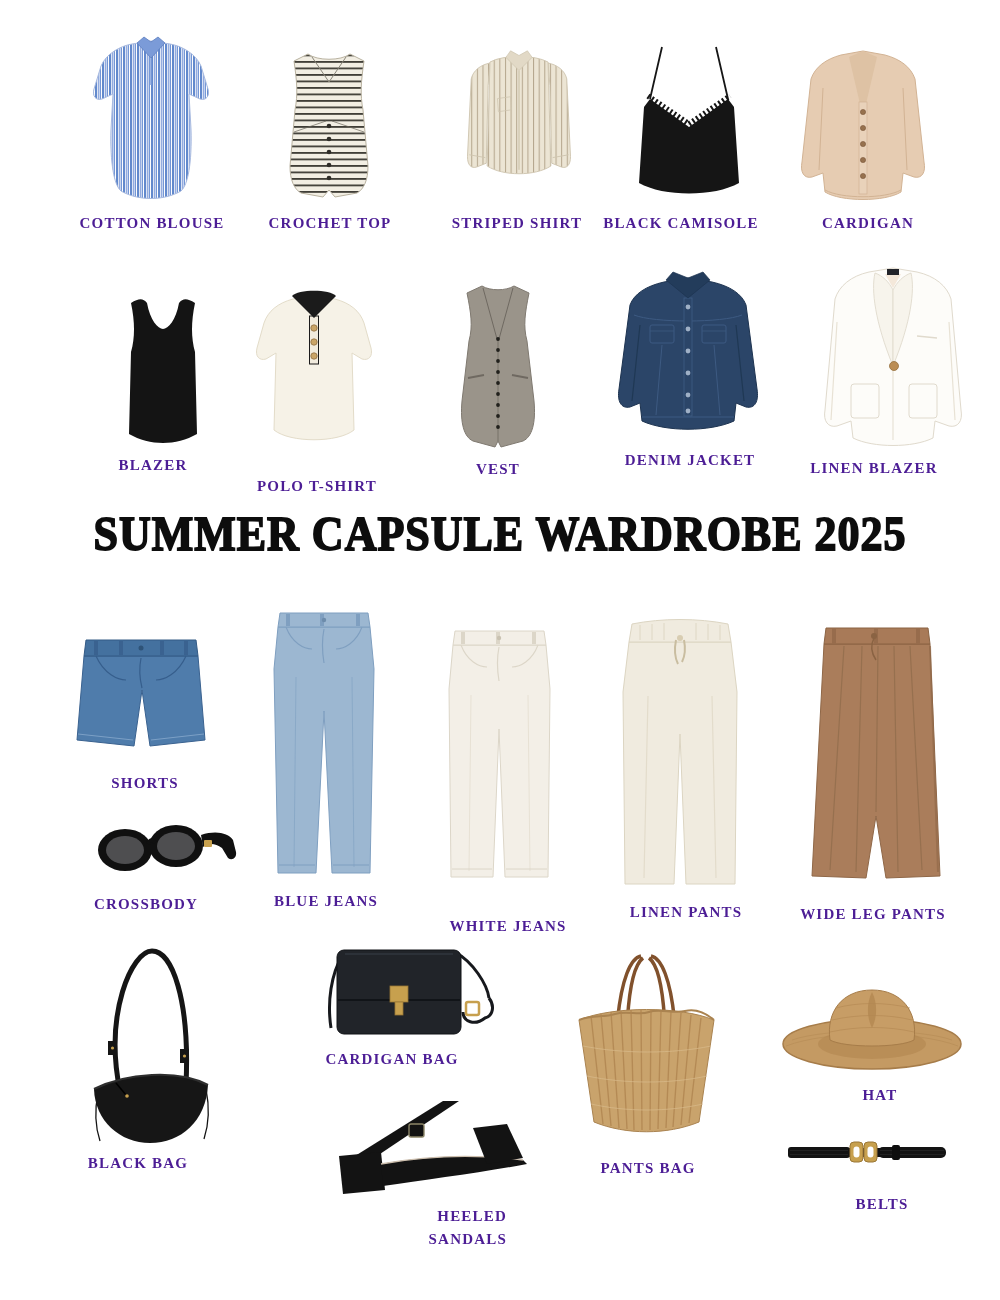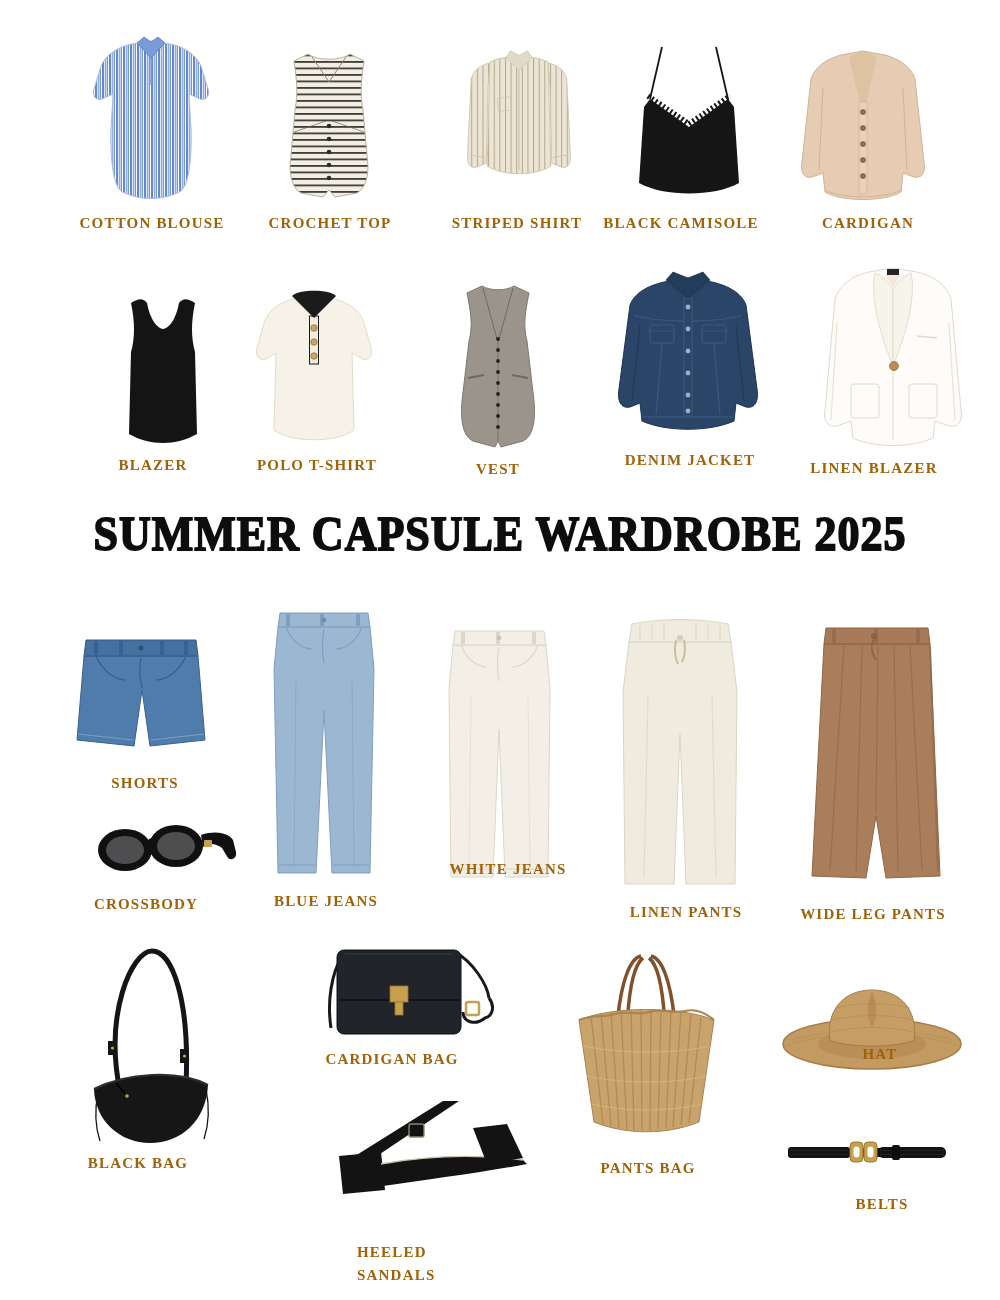--- a/index.html
+++ b/index.html
@@ -1,23 +1,23 @@
 <!DOCTYPE html>
 <html><head>
 <meta charset="utf-8">
 <style>
   html,body{margin:0;padding:0;background:#ffffff;}
   .canvas{position:relative;width:1000px;height:1300px;background:#ffffff;overflow:hidden;
           font-family:"Liberation Serif",serif;}
   .item{position:absolute;margin:0;padding:0;}
   .item svg{width:100%;height:100%;display:block;}
-  .lbl{position:absolute;transform:translateX(-50%);white-space:nowrap;text-align:left;
+  .lbl{position:absolute;transform:translateX(-50%);white-space:nowrap;text-align:right;
        font-family:"Liberation Serif",serif;font-weight:600;font-size:15px;
-       letter-spacing:1.2px;color:#a16207;}
-  .lbl.wrap{white-space:normal;width:150px;line-height:1.5;margin-top:36px;}
+       letter-spacing:1.2px;color:#4c1d95;}
+  .lbl.wrap{white-space:normal;width:150px;line-height:1.5;}
   .title{position:absolute;left:0;top:508px;width:1000px;margin:0;text-align:center;
          font-family:"Liberation Serif",serif;font-weight:700;font-size:44px;
          letter-spacing:1px;color:#0d0d0d;-webkit-text-stroke:1.6px #0d0d0d;
          transform:scaleY(1.12);}
 </style>
 </head>
 <body>
 
 <div class="canvas">
 
@@ -168,21 +168,21 @@
       <path d="M96,106 L96,180" stroke="#e8e2d5" stroke-width="1.2"></path>
       <rect x="54" y="124" width="28" height="34" rx="3" fill="#fdfcf9" stroke="#e0dacd"></rect>
       <rect x="112" y="124" width="28" height="34" rx="3" fill="#fdfcf9" stroke="#e0dacd"></rect>
       <path d="M120,76 L140,78" stroke="#e0dacd" stroke-width="1.5"></path>
       <path d="M40,62 L34,160 M152,62 L158,160" stroke="#e8e2d5" stroke-width="1.2"></path>
       <circle cx="97" cy="106" r="4.5" fill="#bb8d54" stroke="#96703e" stroke-width="0.8"></circle>
     </svg>
   </figure>
 
   <div class="lbl" style="left:153px;top:457px">BLAZER</div>
-  <div class="lbl" style="left:317px;top:457px">POLO T-SHIRT</div>
+  <div class="lbl" style="left:317px;top:478px">POLO T-SHIRT</div>
   <div class="lbl" style="left:498px;top:461px">VEST</div>
   <div class="lbl" style="left:690px;top:452px">DENIM JACKET</div>
   <div class="lbl" style="left:874px;top:460px">LINEN BLAZER</div>
 
   <h1 class="title">SUMMER CAPSULE WARDROBE 2025</h1>
 
   <figure class="item" style="left:74px;top:634px;width:134px;height:122px">
     <svg viewBox="0 0 134 122">
       <path d="M10,22 L124,22 L131,106 L76,112 L68,56 L60,112 L3,106 Z" fill="#4f7cab" stroke="#3a6290"></path>
       <path d="M12,6 L122,6 L124,22 L10,22 Z" fill="#44719f" stroke="#335a85"></path>
@@ -260,21 +260,21 @@
       <circle cx="64" cy="16" r="3" fill="#8a6343"></circle>
       <path d="M64,18 C60,26 62,34 66,40" fill="none" stroke="#8a6343" stroke-width="1.5"></path>
       <path d="M34,26 L20,250 M52,26 L46,252 M68,26 L66,192 M84,26 L88,252 M100,26 L112,250" stroke="#96704f" stroke-width="1.2"></path>
       <path d="M120,26 L128,252" stroke="#8f6747" stroke-width="2" opacity="0.6"></path>
     </svg>
   </figure>
 
   <div class="lbl" style="left:145px;top:775px">SHORTS</div>
   <div class="lbl" style="left:146px;top:896px">CROSSBODY</div>
   <div class="lbl" style="left:326px;top:893px">BLUE JEANS</div>
-  <div class="lbl" style="left:508px;top:861px">WHITE JEANS</div>
+  <div class="lbl" style="left:508px;top:918px">WHITE JEANS</div>
   <div class="lbl" style="left:686px;top:904px">LINEN PANTS</div>
   <div class="lbl" style="left:873px;top:906px">WIDE LEG PANTS</div>
 
   <figure class="item" style="left:86px;top:943px;width:132px;height:210px">
     <svg viewBox="0 0 132 210">
       <path d="M34,148 C18,70 46,8 66,8 C86,8 104,56 100,142" fill="none" stroke="#151515" stroke-width="5" stroke-linecap="round"></path>
       <rect x="22" y="98" width="9" height="14" fill="#151515"></rect>
         <circle cx="26.5" cy="105" r="1.6" fill="#c7a04e"></circle>
       <rect x="94" y="106" width="9" height="14" fill="#151515"></rect>
         <circle cx="98.5" cy="113" r="1.6" fill="#c7a04e"></circle>
@@ -344,16 +344,16 @@
       <rect x="67.5" y="10.5" width="6" height="11" rx="3" fill="#fdfdfd"></rect>
       <rect x="81.5" y="10.5" width="6" height="11" rx="3" fill="#fdfdfd"></rect>
       <rect x="106" y="9" width="8" height="15" rx="2" fill="#0d0d0d"></rect>
     </svg>
   </figure>
 
   <div class="lbl" style="left:138px;top:1155px">BLACK BAG</div>
   <div class="lbl" style="left:392px;top:1051px">CARDIGAN BAG</div>
   <div class="lbl wrap" style="left:432px;top:1205px">HEELED SANDALS</div>
   <div class="lbl" style="left:648px;top:1160px">PANTS BAG</div>
-  <div class="lbl" style="left:880px;top:1046px">HAT</div>
+  <div class="lbl" style="left:880px;top:1087px">HAT</div>
   <div class="lbl" style="left:882px;top:1196px">BELTS</div>
 
 </div>
 
 </body></html>

